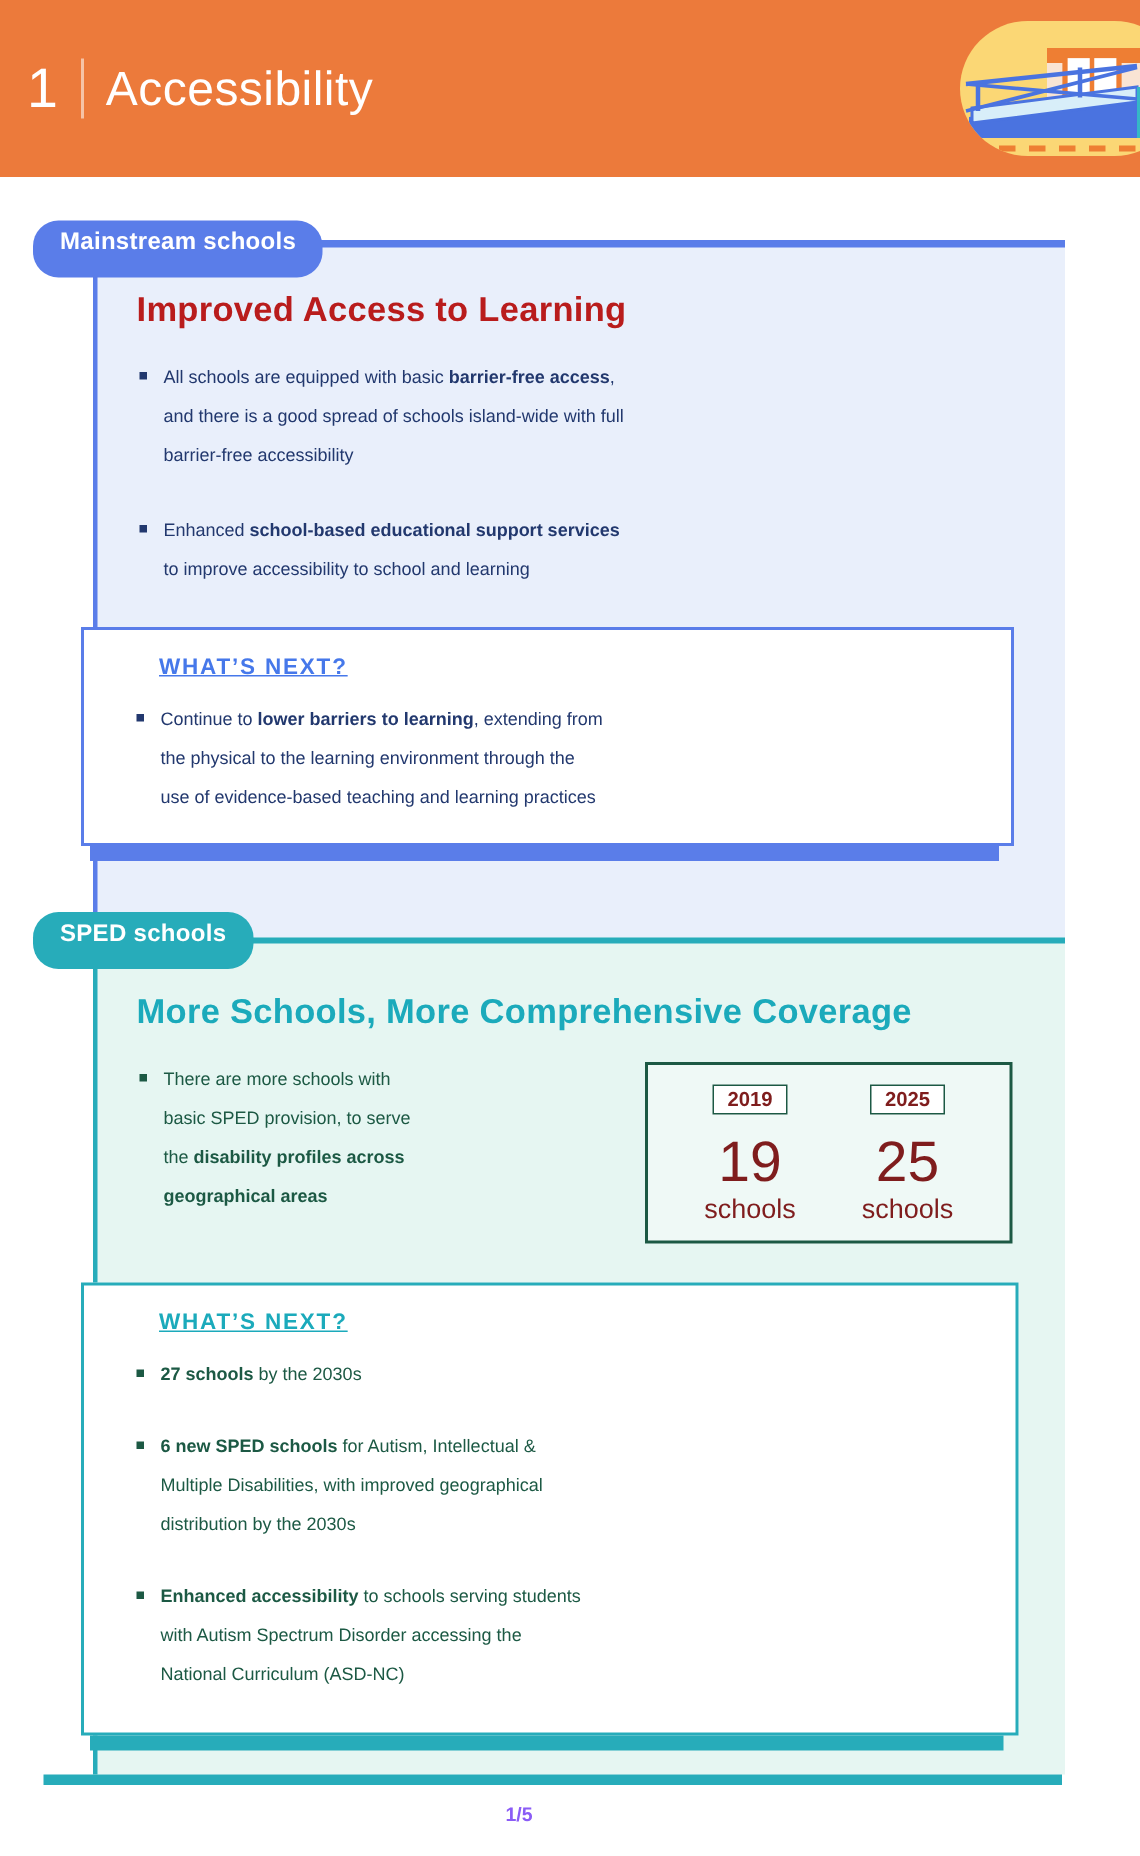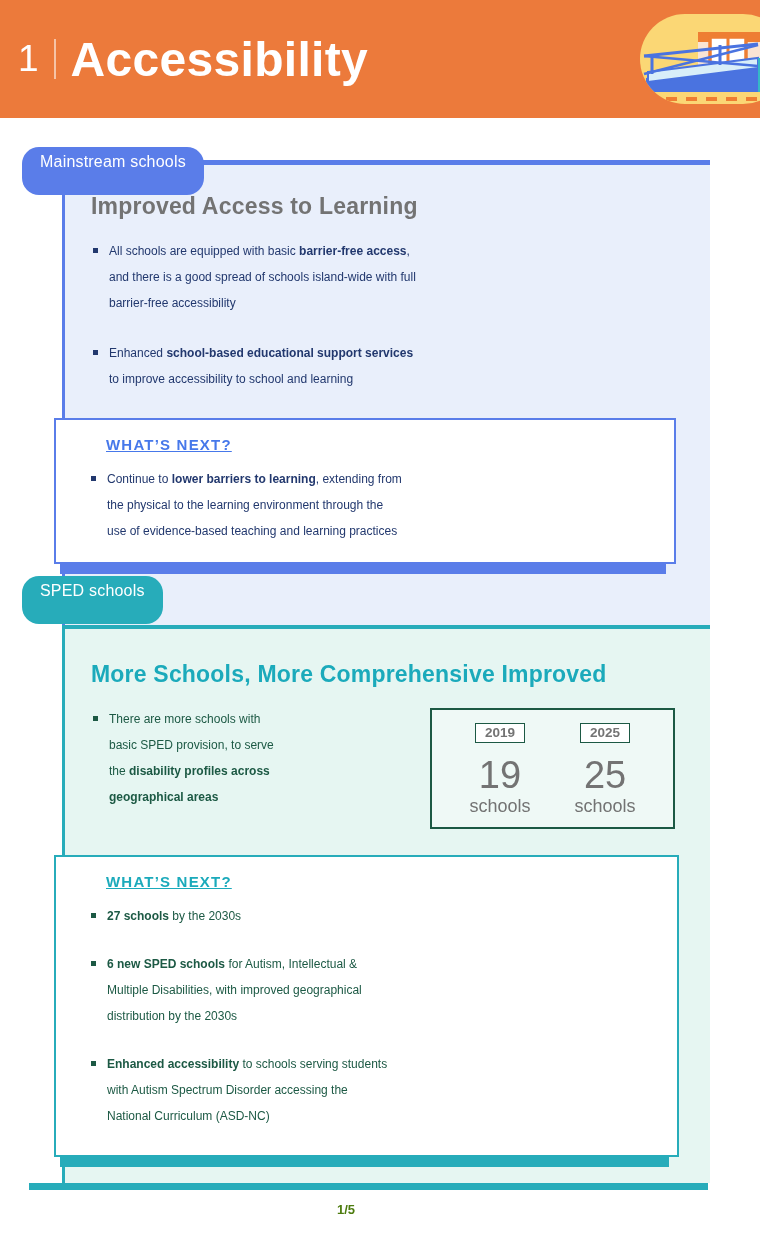--- a/index.html
+++ b/index.html
@@ -7,36 +7,36 @@
   .page {
     position:relative; width:760px; height:1237px; overflow:hidden;
     background:#ffffff; font-family:"Liberation Sans", sans-serif;
   }
 
   
   .header { position:absolute; left:0; top:0; width:760px; height:118px; background:#EC7A3B; }
   .header-title { position:absolute; left:18px; top:0; height:118px; display:flex; align-items:center; gap:15px; color:#fff; }
   .header-num { font-size:37px; font-weight:400; }
   .header-divider { width:2px; height:40px; background:rgba(255,255,255,.55); }
-  .header-text { font-size:48px; font-weight:700; letter-spacing:.3px; }
+  .header-text { font-size:32px; font-weight:400; letter-spacing:.3px; }
   .illus { position:absolute; top:14px; right:-28px; width:148px; height:90px; background:#FBD775; border-radius:46px; overflow:hidden; }
 
   
-  .badge { position:absolute; left:22px; z-index:5; color:#fff; font-weight:400; font-size:16px;
-           padding:6px 18px 24px 18px; border-radius:17px; letter-spacing:.2px; }
+  .badge { position:absolute; left:22px; z-index:5; color:#fff; font-weight:700; font-size:16px;
+           padding:6px 18px 14px 18px; border-radius:17px; letter-spacing:.2px; }
   .badge-blue { top:147px; background:#5A7DE9; }
-  .badge-teal { top:576px; background:#27ACBA; }
+  .badge-teal { top:608px; background:#27ACBA; }
 
   
   .sec { position:absolute; left:62px; width:648px; z-index:1; }
   .sec-blue { top:160px; height:467px; background:#E9EFFB; border-left:3px solid #5A7DE9; border-top:5px solid #5A7DE9; }
   .sec-teal { top:625px; height:558px; background:#E6F6F2; border-left:3px solid #27ACBA; border-top:4px solid #27ACBA; }
 
   .sec-heading { font-size:23px; font-weight:800; letter-spacing:.2px; margin:28px 0 18px 26px; }
-  .sec-blue .sec-heading { color:#737373; }
+  .sec-blue .sec-heading { color:#b91c1c; }
   .sec-teal .sec-heading { color:#1BAABB; margin-top:32px; }
 
   ul.bullets { list-style:none; margin-left:44px; }
   ul.bullets li { position:relative; font-size:12px; line-height:26px; margin-bottom:24px; }
   ul.bullets li::before { content:''; position:absolute; left:-16px; top:10px; width:5px; height:5px; background:currentColor; }
   .sec-blue ul.bullets li { color:#22386E; }
   .sec-teal ul.bullets li { color:#1C5944; }
   b { font-weight:700; }
 
   
@@ -51,31 +51,31 @@
   .wn-teal .wn-label { color:#1BAABB; }
   .wn-box ul.bullets { margin-left:1px; }
   .wn-box ul.bullets li { margin-bottom:22px; }
   .wn-box ul.bullets li:last-child { margin-bottom:0; }
   .wn-blue ul.bullets li { color:#22386E; }
   .wn-teal ul.bullets li { color:#1C5944; }
 
   
   .stat-box { position:absolute; left:430px; top:708px; width:245px; height:121px; z-index:3;
               background:#EFF9F6; border:2px solid #1C5944; display:flex; justify-content:center; gap:44px;
-              padding-top:13px; color:#737373; }
+              padding-top:13px; color:#7f1d1d; }
   .stat-cell { text-align:center; }
   .stat-year { display:inline-block; border:1.5px solid #1C5944; background:#ffffff; font-size:13.5px;
                font-weight:700; padding:1px 9px 2px 9px; }
   .stat-value { font-size:38px; font-weight:400; line-height:48px; margin-top:8px; }
   .stat-unit { font-size:18px; font-weight:400; margin-top:-3px; }
 
   
   .teal-bottom-bar { position:absolute; left:29px; top:1183px; width:679px; height:7px; background:#27ACBA; z-index:2; }
   .footer-page { position:absolute; left:0; top:1202px; width:692px; text-align:center;
-                 color:#4d7c0f; font-size:13px; font-weight:700; }
+                 color:#8b5cf6; font-size:13px; font-weight:700; }
 </style>
 </head>
 <body>
 
 <div class="page">
 
   <div class="header">
     <div class="header-title">
       <span class="header-num">1</span>
       <span class="header-divider"></span>
@@ -121,21 +121,21 @@
   <div class="wn-box wn-blue">
     <div class="wn-label">WHAT’S NEXT?</div>
     <ul class="bullets">
       <li>Continue to <b>lower barriers to learning</b>, extending from<br>the physical to the learning environment through the<br>use of evidence-based teaching and learning practices</li>
     </ul>
   </div>
 
   <div class="badge badge-teal">SPED schools</div>
 
   <div class="sec sec-teal">
-    <div class="sec-heading">More Schools, More Comprehensive Improved</div>
+    <div class="sec-heading">More Schools, More Comprehensive Coverage</div>
     <ul class="bullets">
       <li>There are more schools with<br>basic SPED provision, to serve<br>the <b>disability profiles across<br>geographical areas</b></li>
     </ul>
   </div>
 
   <div class="stat-box">
     <div class="stat-cell">
       <span class="stat-year">2019</span>
       <div class="stat-value">19</div>
       <div class="stat-unit">schools</div>

